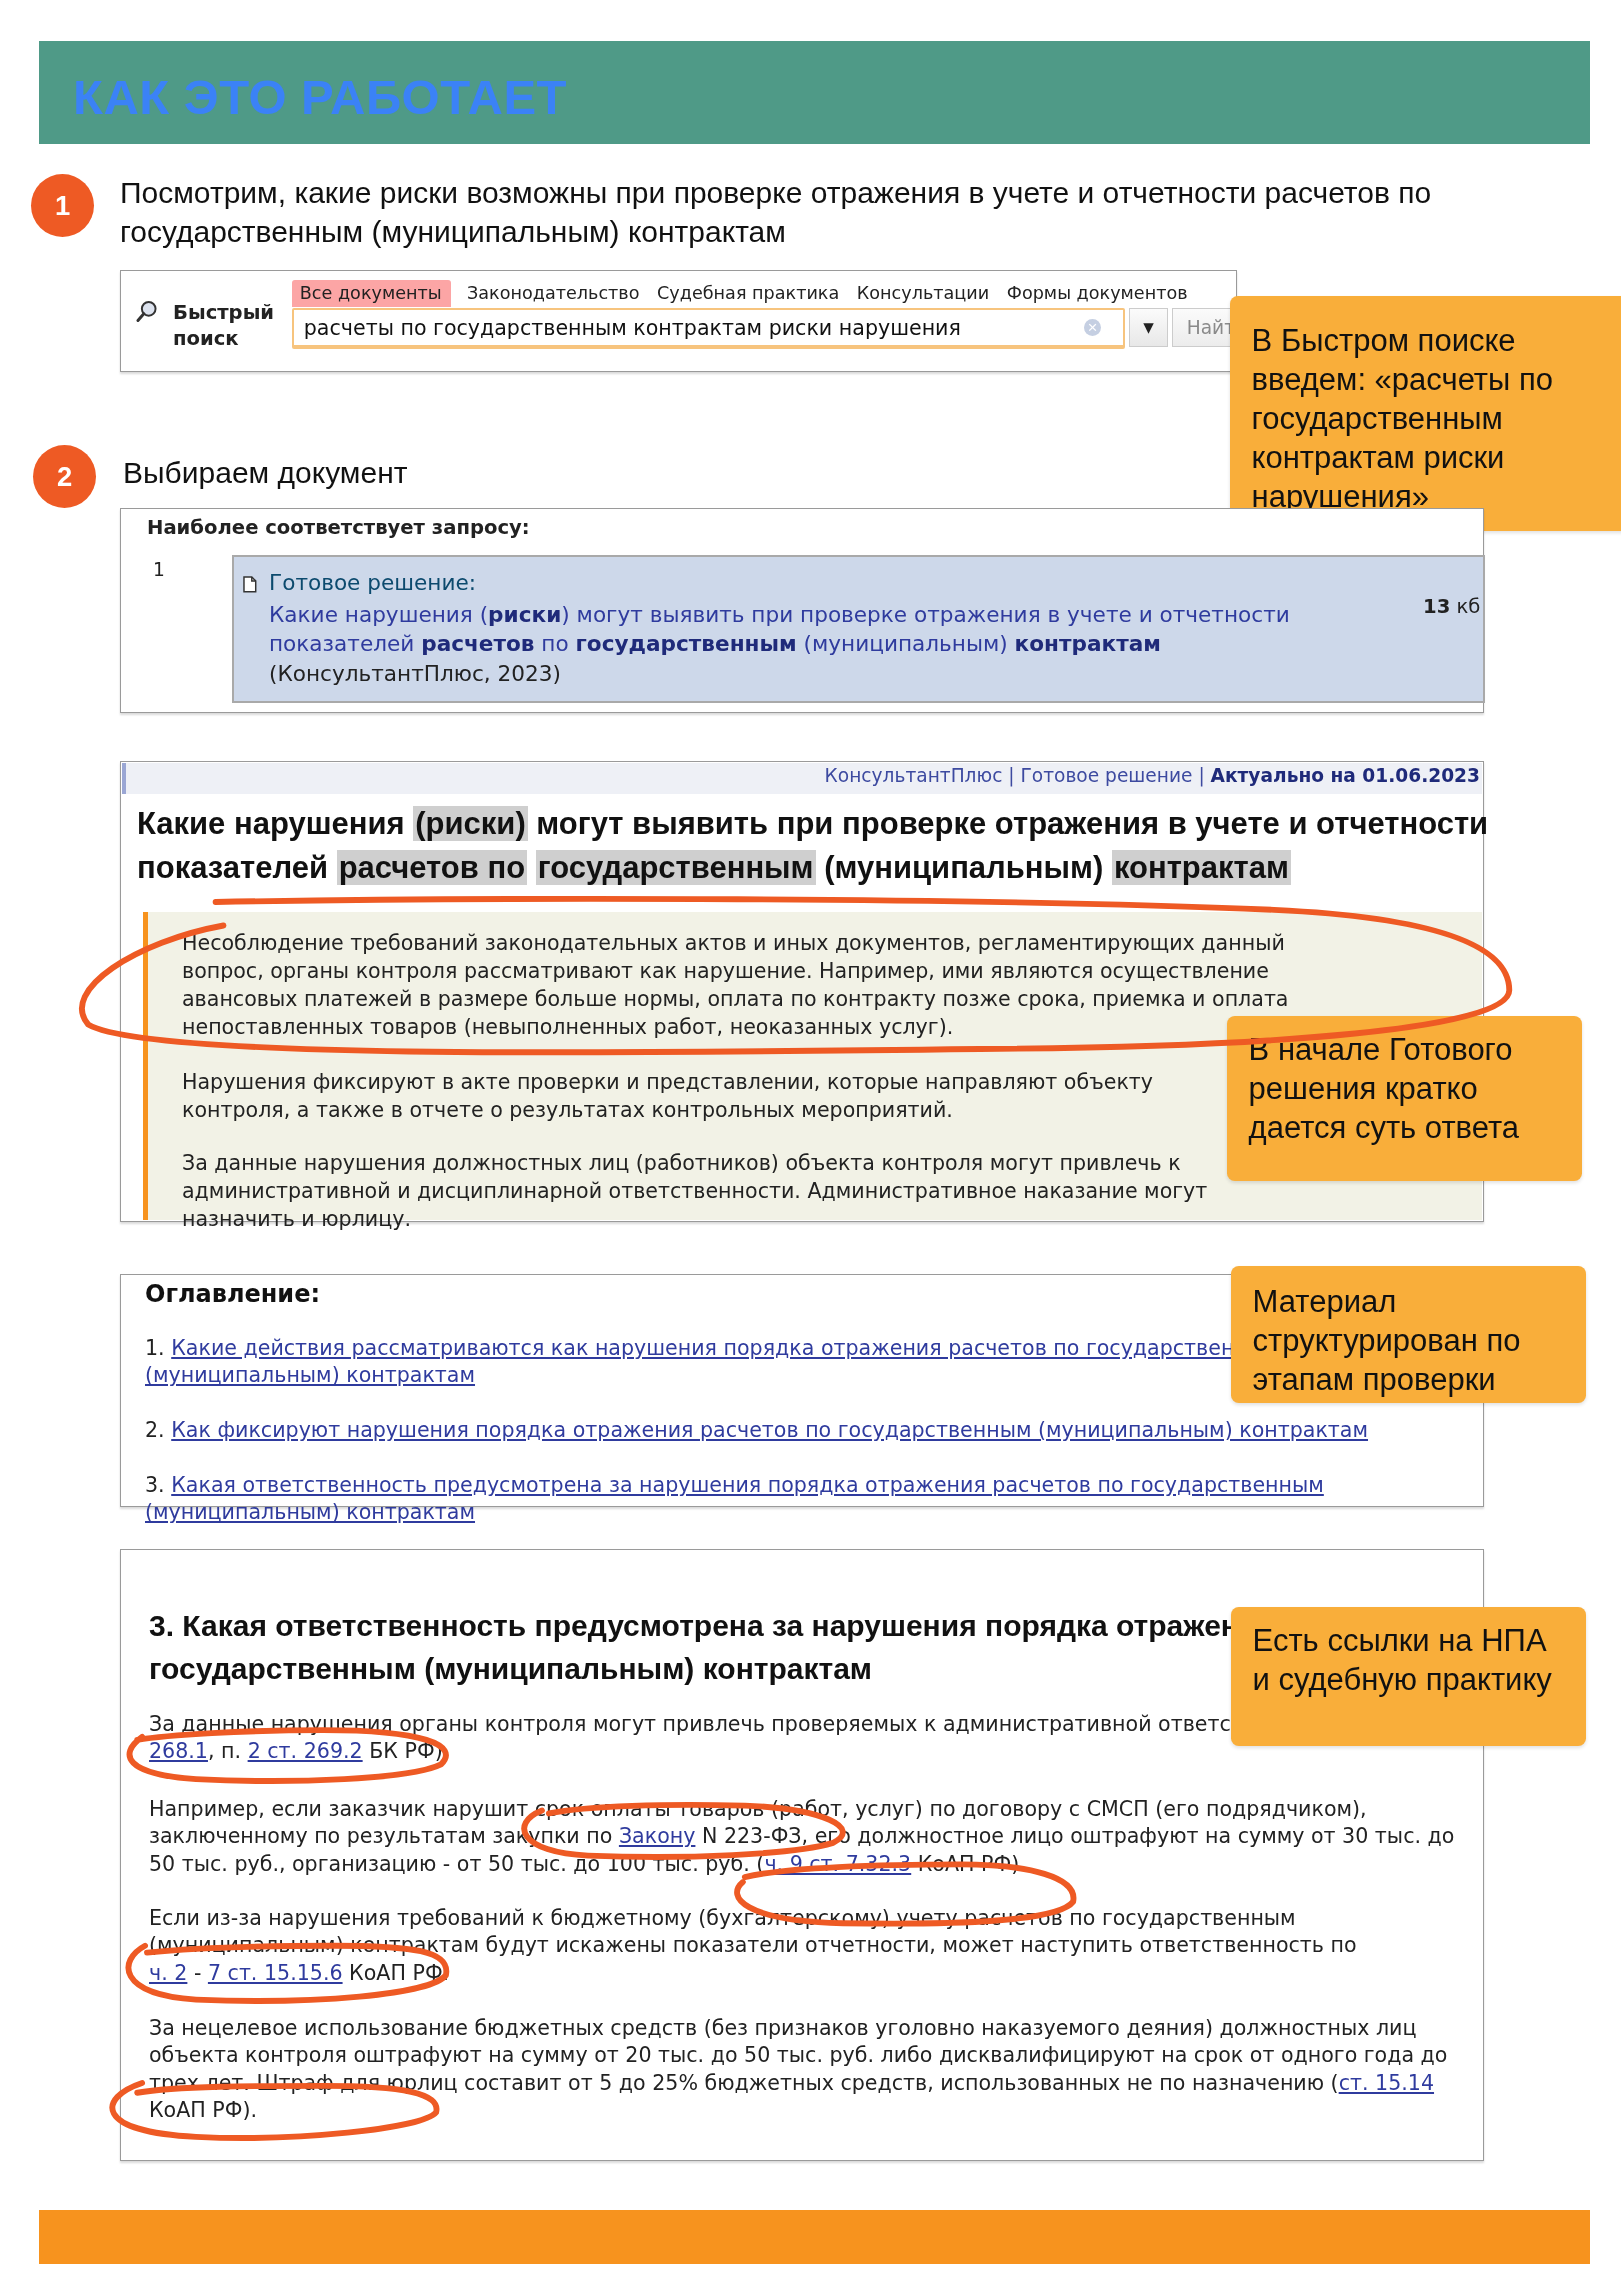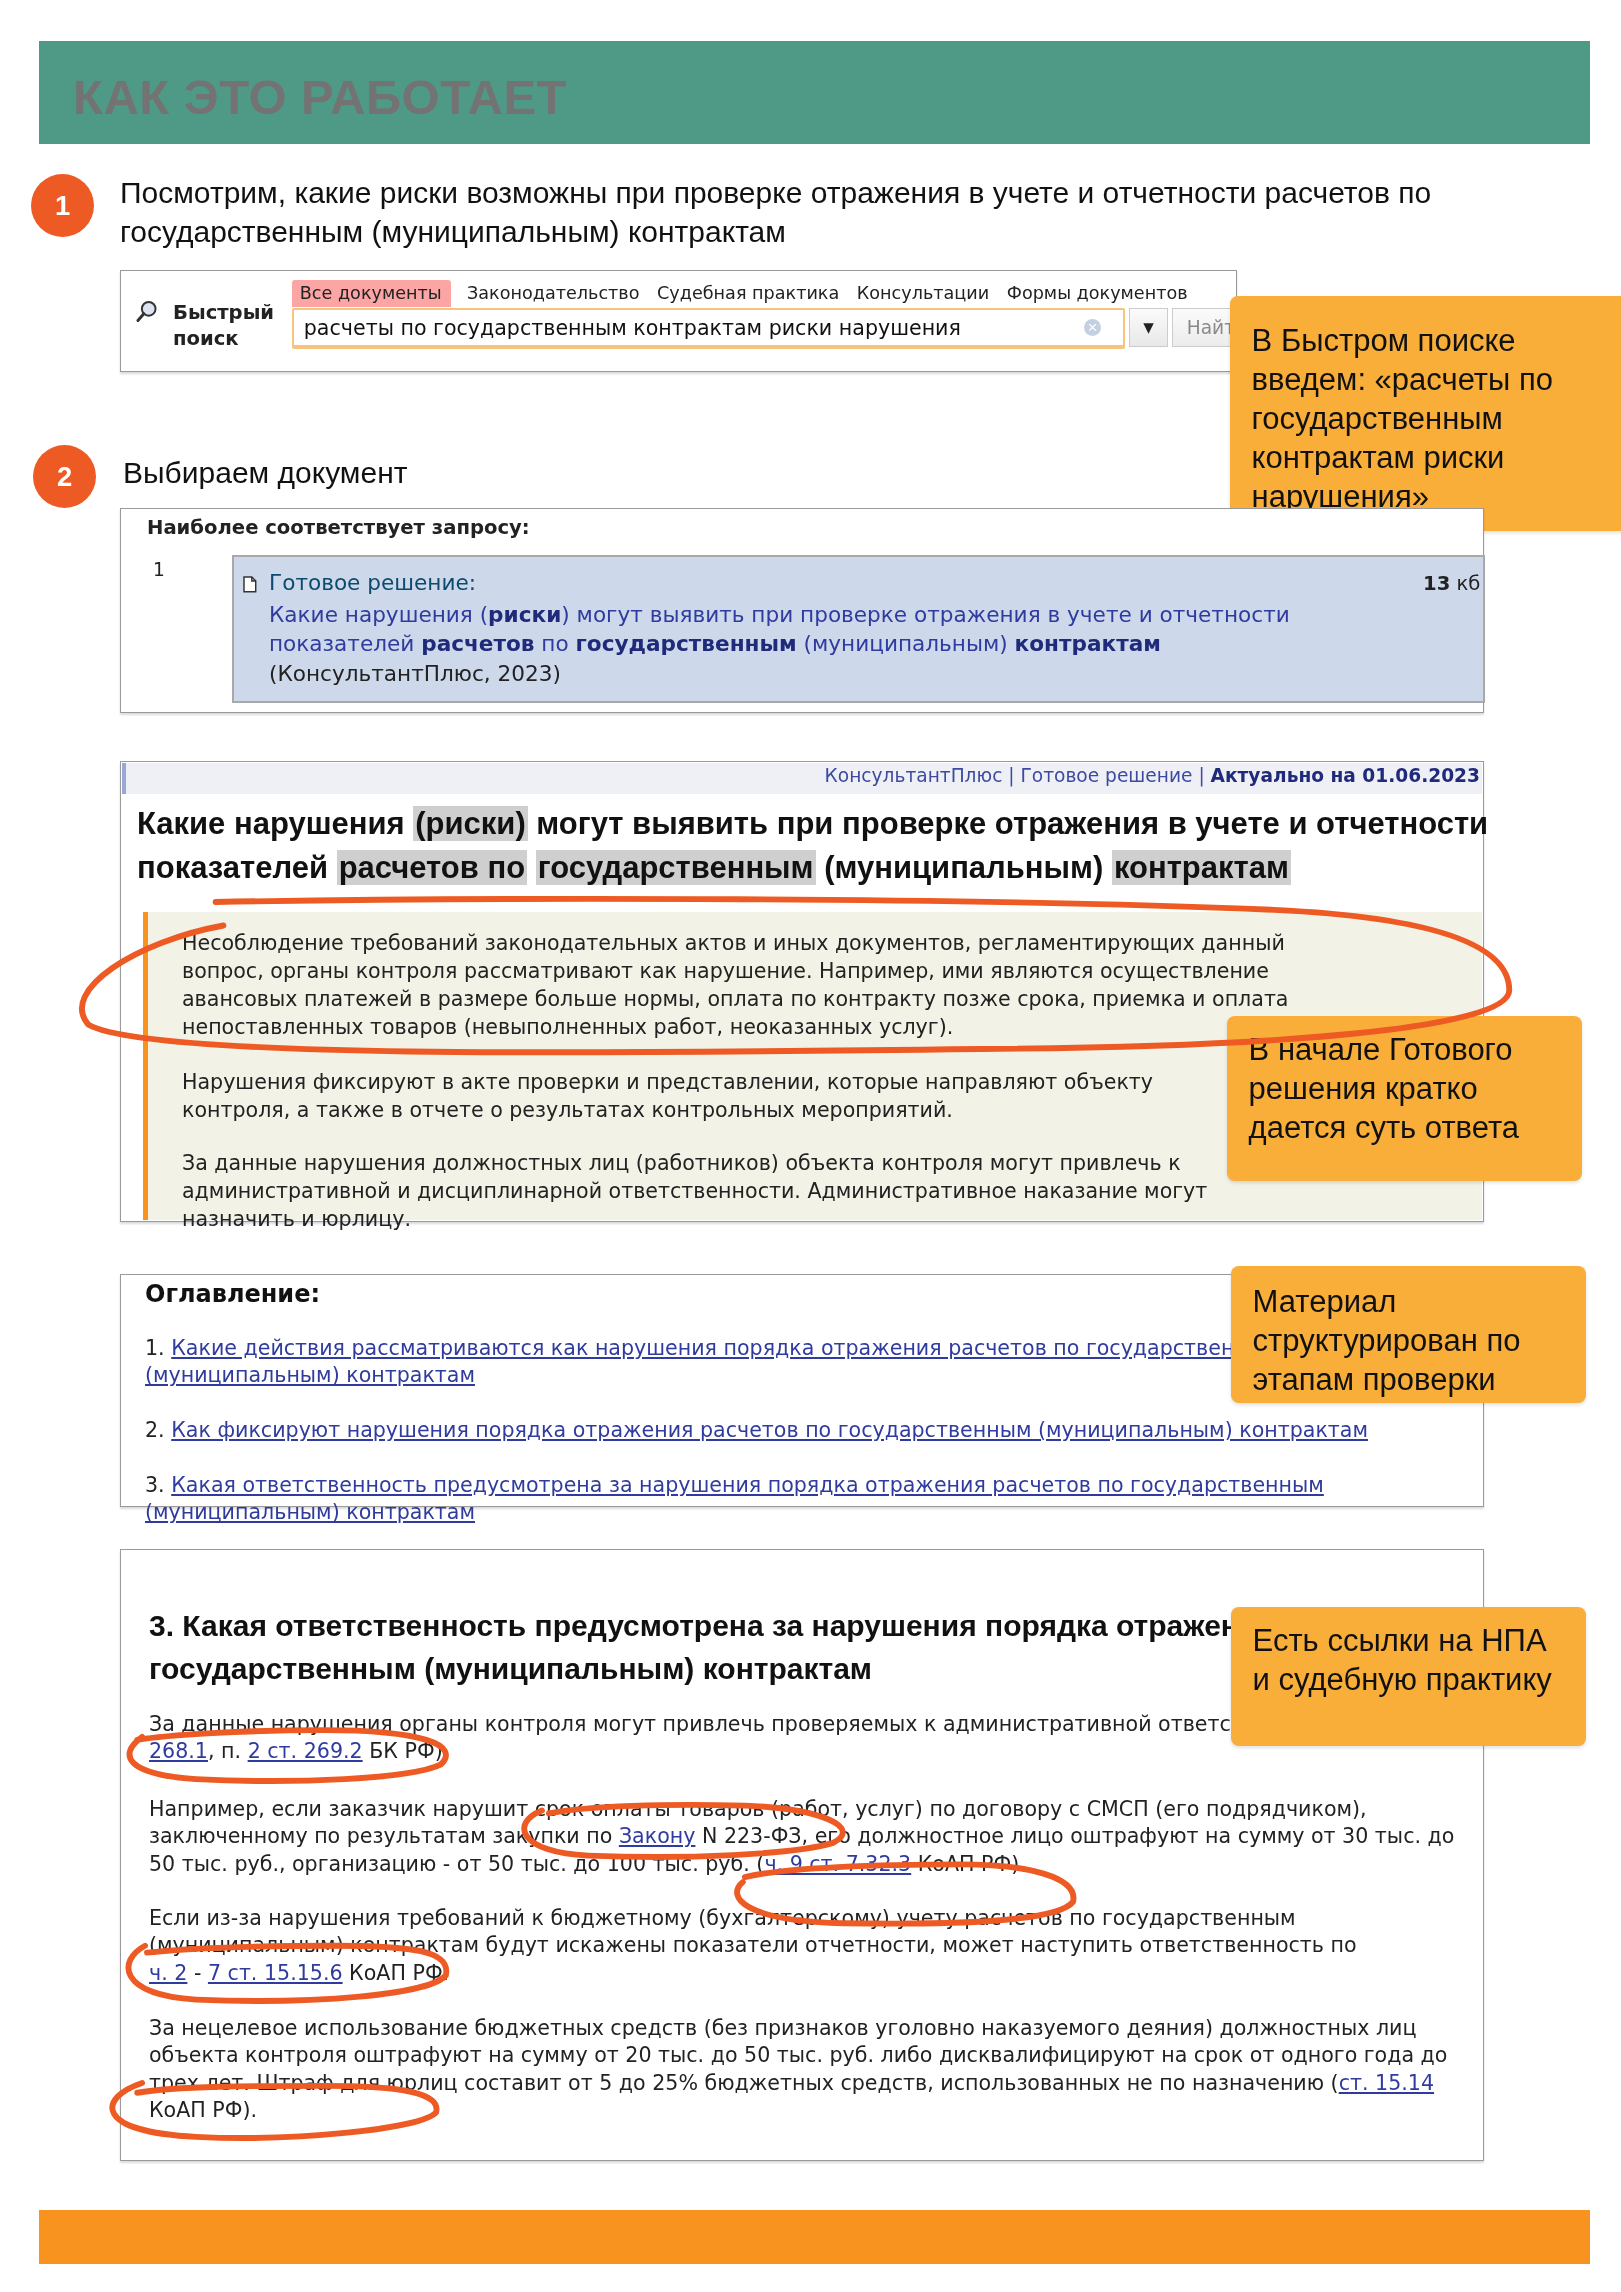--- a/index.html
+++ b/index.html
@@ -3,21 +3,21 @@
 <meta charset="utf-8">
 <style>
   html, body { margin:0; padding:0; background:#ffffff; }
   body { width:1621px; height:2293px; position:relative; overflow:hidden;
          font-family:"DejaVu Sans", sans-serif; color:#111; }
   .abs { position:absolute; }
 
   
   .header-band { left:39px; top:41px; width:1551px; height:103px; background:#4f9a87; }
   .header-title { left:73px; top:69px; font-family:"Liberation Sans", sans-serif; font-weight:bold;
-                  font-size:49px; color:#737373; letter-spacing:0.5px; }
+                  font-size:49px; color:#3b82f6; letter-spacing:0.5px; }
 
   
   .step-circle { width:63px; height:63px; border-radius:50%; background:#ee5a24; color:#fff;
                  font-family:"Liberation Sans", sans-serif; font-weight:bold; font-size:27.4px;
                  display:flex; align-items:center; justify-content:center; }
   .step-text { font-family:"Liberation Sans", sans-serif; font-size:30px; color:#111; line-height:39px; }
 
   
   .panel { background:#fff; border:1.5px solid #9a9a9a; box-shadow:0 2px 2px rgba(0,0,0,0.15); box-sizing:border-box; }
   .search-panel { left:120px; top:270px; width:1117px; height:102px; }
@@ -43,21 +43,21 @@
              font-family:"Liberation Sans", sans-serif; font-size:31px; line-height:39px; color:#111;
              box-shadow:0 2px 3.9px rgba(0,0,0,0.12); }
 
   
   .result-panel { left:120px; top:508px; width:1364px; height:205px; }
   .result-heading { left:147px; top:516px; font-size:19.6px; font-weight:bold; color:#222; }
   .result-num { left:153px; top:559px; font-size:18.6px; color:#222; }
   .result-row { left:232px; top:555px; width:1253px; height:148px; background:#cdd8ea; border:2px solid #a9a9a9; box-sizing:border-box; }
   .doc-icon { left:243px; top:576px; width:13.7px; height:16.7px; }
   .result-type { left:269px; top:570px; font-size:21.6px; color:#0c4a6e; }
-  .result-size { left:1423px; top:572px; font-size:19.6px; color:#222; }
+  .result-size { left:1423px; top:595px; font-size:19.6px; color:#222; }
   .result-size b { font-weight:bold; }
   .result-link { left:269px; top:600px; width:1039px; font-size:21.6px; line-height:29px; color:#2f3b9e; }
   .result-link b { color:#1f2a7a; }
   .result-source { left:269px; top:661px; font-size:21.6px; color:#222; }
 
   
   .doc-panel { left:120px; top:761px; width:1364px; height:461px; }
   .doc-topbar { left:122px; top:763px; width:1360px; height:31px; background:#eef0f6; border-left:4.9px solid #9aa6d4; box-sizing:border-box; }
   .doc-meta { right:141px; top:765px; font-size:18.6px; color:#3d4aa0; }
   .doc-meta b { color:#1f2a7a; }

